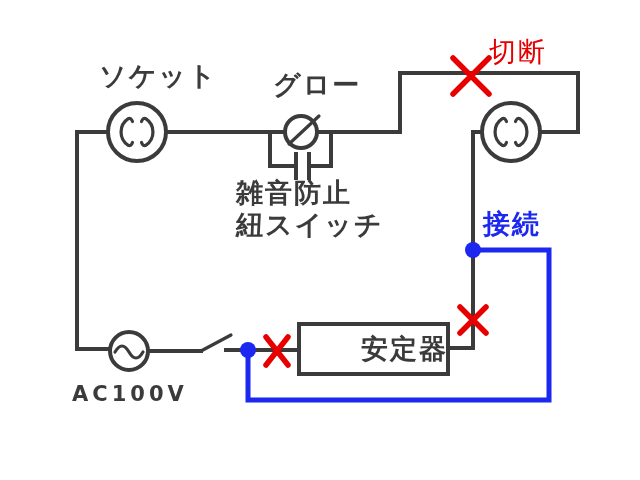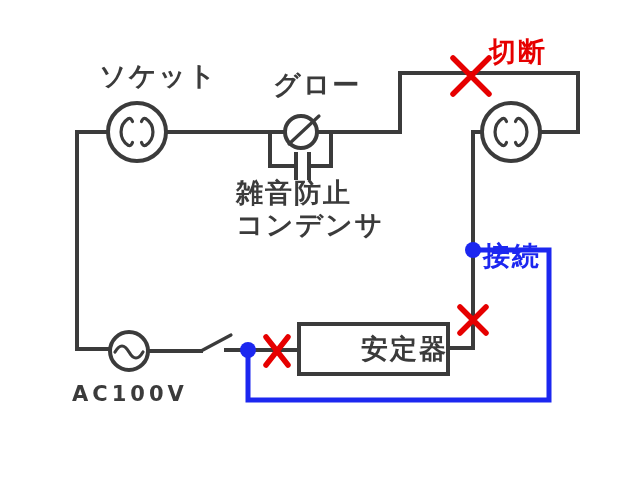--- a/index.html
+++ b/index.html
@@ -15,21 +15,21 @@
   .wire{stroke:var(--wire);stroke-width:4;fill:none;stroke-linecap:square;stroke-linejoin:miter;}
   .wire-thin{stroke:var(--wire);stroke-width:3.2;fill:none;stroke-linecap:round;}
   .mark{stroke:var(--cut_mark);stroke-width:5.5;fill:none;stroke-linecap:round;}
   .blue{stroke:var(--new_wire);stroke-width:5;fill:none;stroke-linecap:square;stroke-linejoin:miter;}
   .blue-dot{fill:var(--new_wire);stroke:none;}
   .boxfill{fill:var(--background);}
   .label{
     position:absolute;color:var(--text);font-size:27px;font-weight:600;
     letter-spacing:2px;white-space:nowrap;line-height:32px;
   }
-  .label.red{color:var(--cut_mark);font-weight:700;}
+  .label.red{color:var(--cut_mark);font-weight:400;}
   .label.blue-t{color:var(--new_wire);font-weight:700;}
   .label.ac{font-size:21px;letter-spacing:4px;}
   .ballast-label-wrap{
     position:absolute;left:299px;top:324px;width:149px;height:50px;
     display:flex;align-items:center;justify-content:flex-end;
   }
 </style>
 </head>
 <body>
 
@@ -98,20 +98,20 @@
     <g>
       <path class="mark" d="M 453 58 L 489 94 M 489 58 L 453 94"></path>
       <path class="mark" d="M 460 307 L 486 333 M 486 307 L 460 333"></path>
       <path class="mark" d="M 266 337 L 288 365 M 288 337 L 266 365"></path>
     </g>
   </svg>
 
   <div class="label" style="left:99px;top:60px;">ソケット</div>
   <div class="label" style="left:273px;top:69px;">グロー</div>
   <div class="label" style="left:236px;top:177px;font-family:Liberation Serif, serif;">雑音防止</div>
-  <div class="label" style="left:236px;top:209px;">コンデンサ</div>
+  <div class="label" style="left:236px;top:209px;">紐スイッチ</div>
   <div class="ballast-label-wrap">
     <span class="label" style="position:static;">安定器</span>
   </div>
   <div class="label ac" style="left:72px;top:378px;">AC100V</div>
   <div class="label red" style="left:489px;top:36px;">切断</div>
-  <div class="label blue-t" style="left:483px;top:208px;margin-top:32px;">接続</div>
+  <div class="label blue-t" style="left:483px;top:208px;">接続</div>
 </div>
 
 </body></html>

